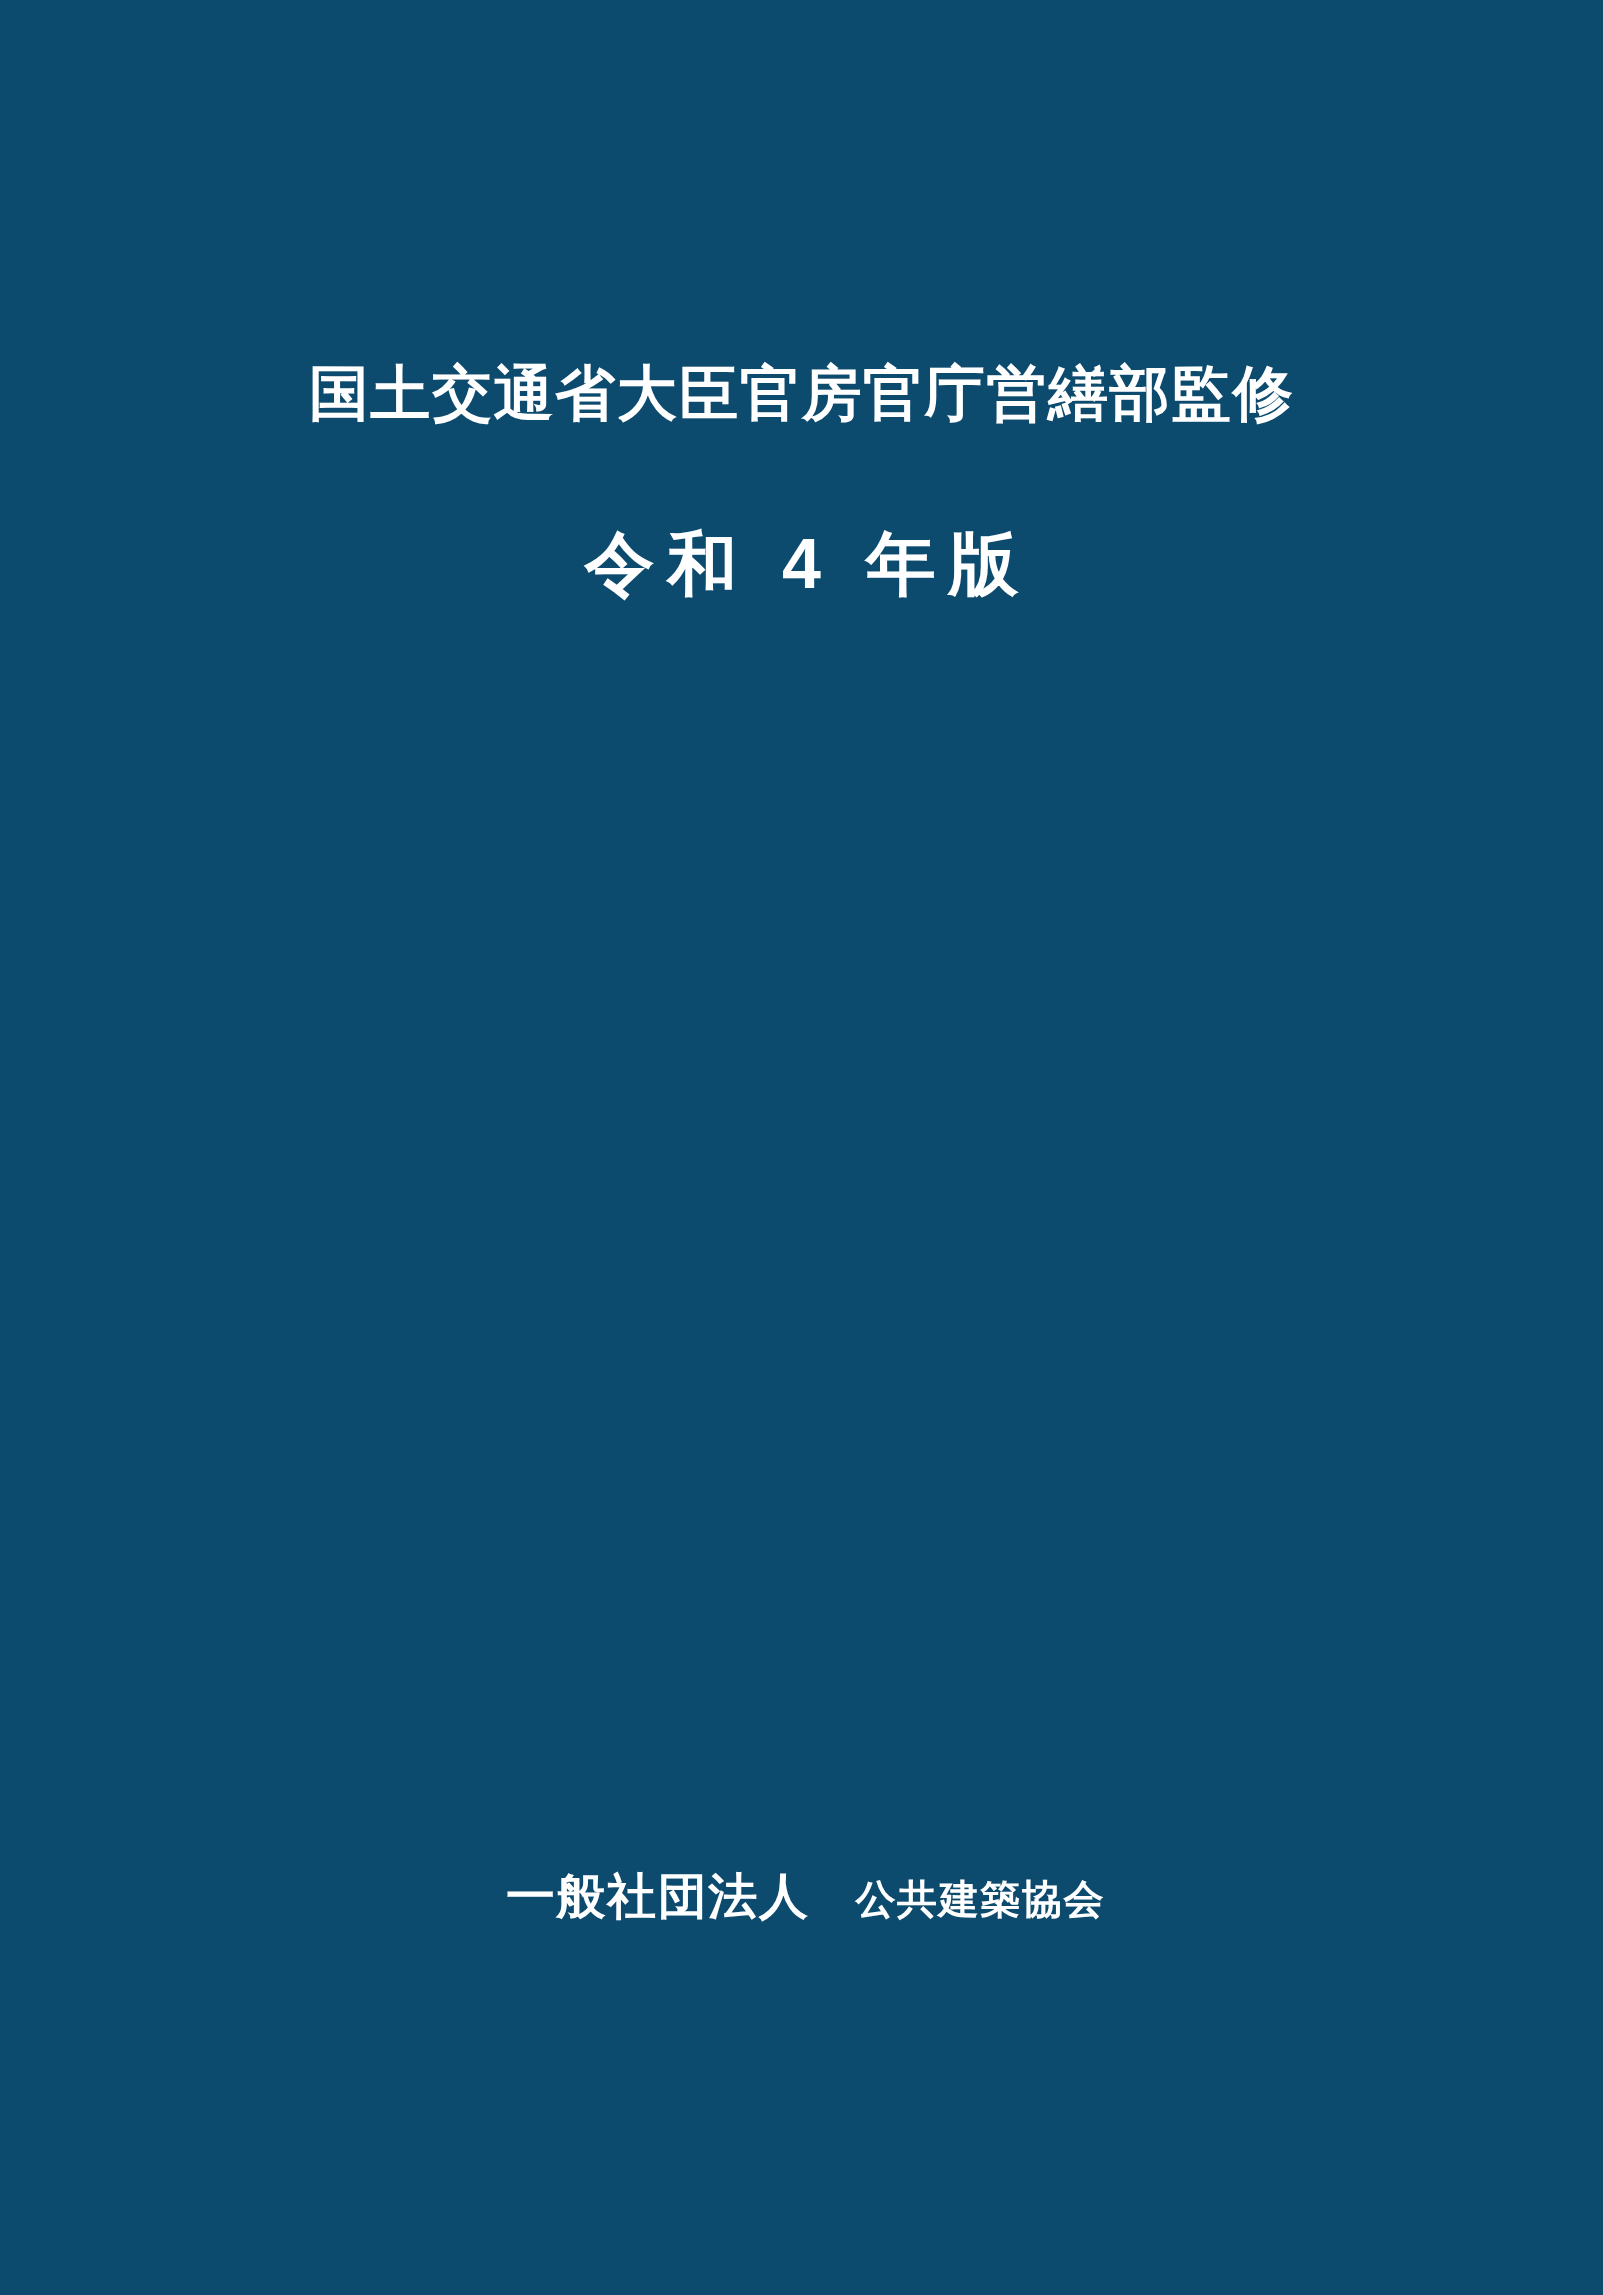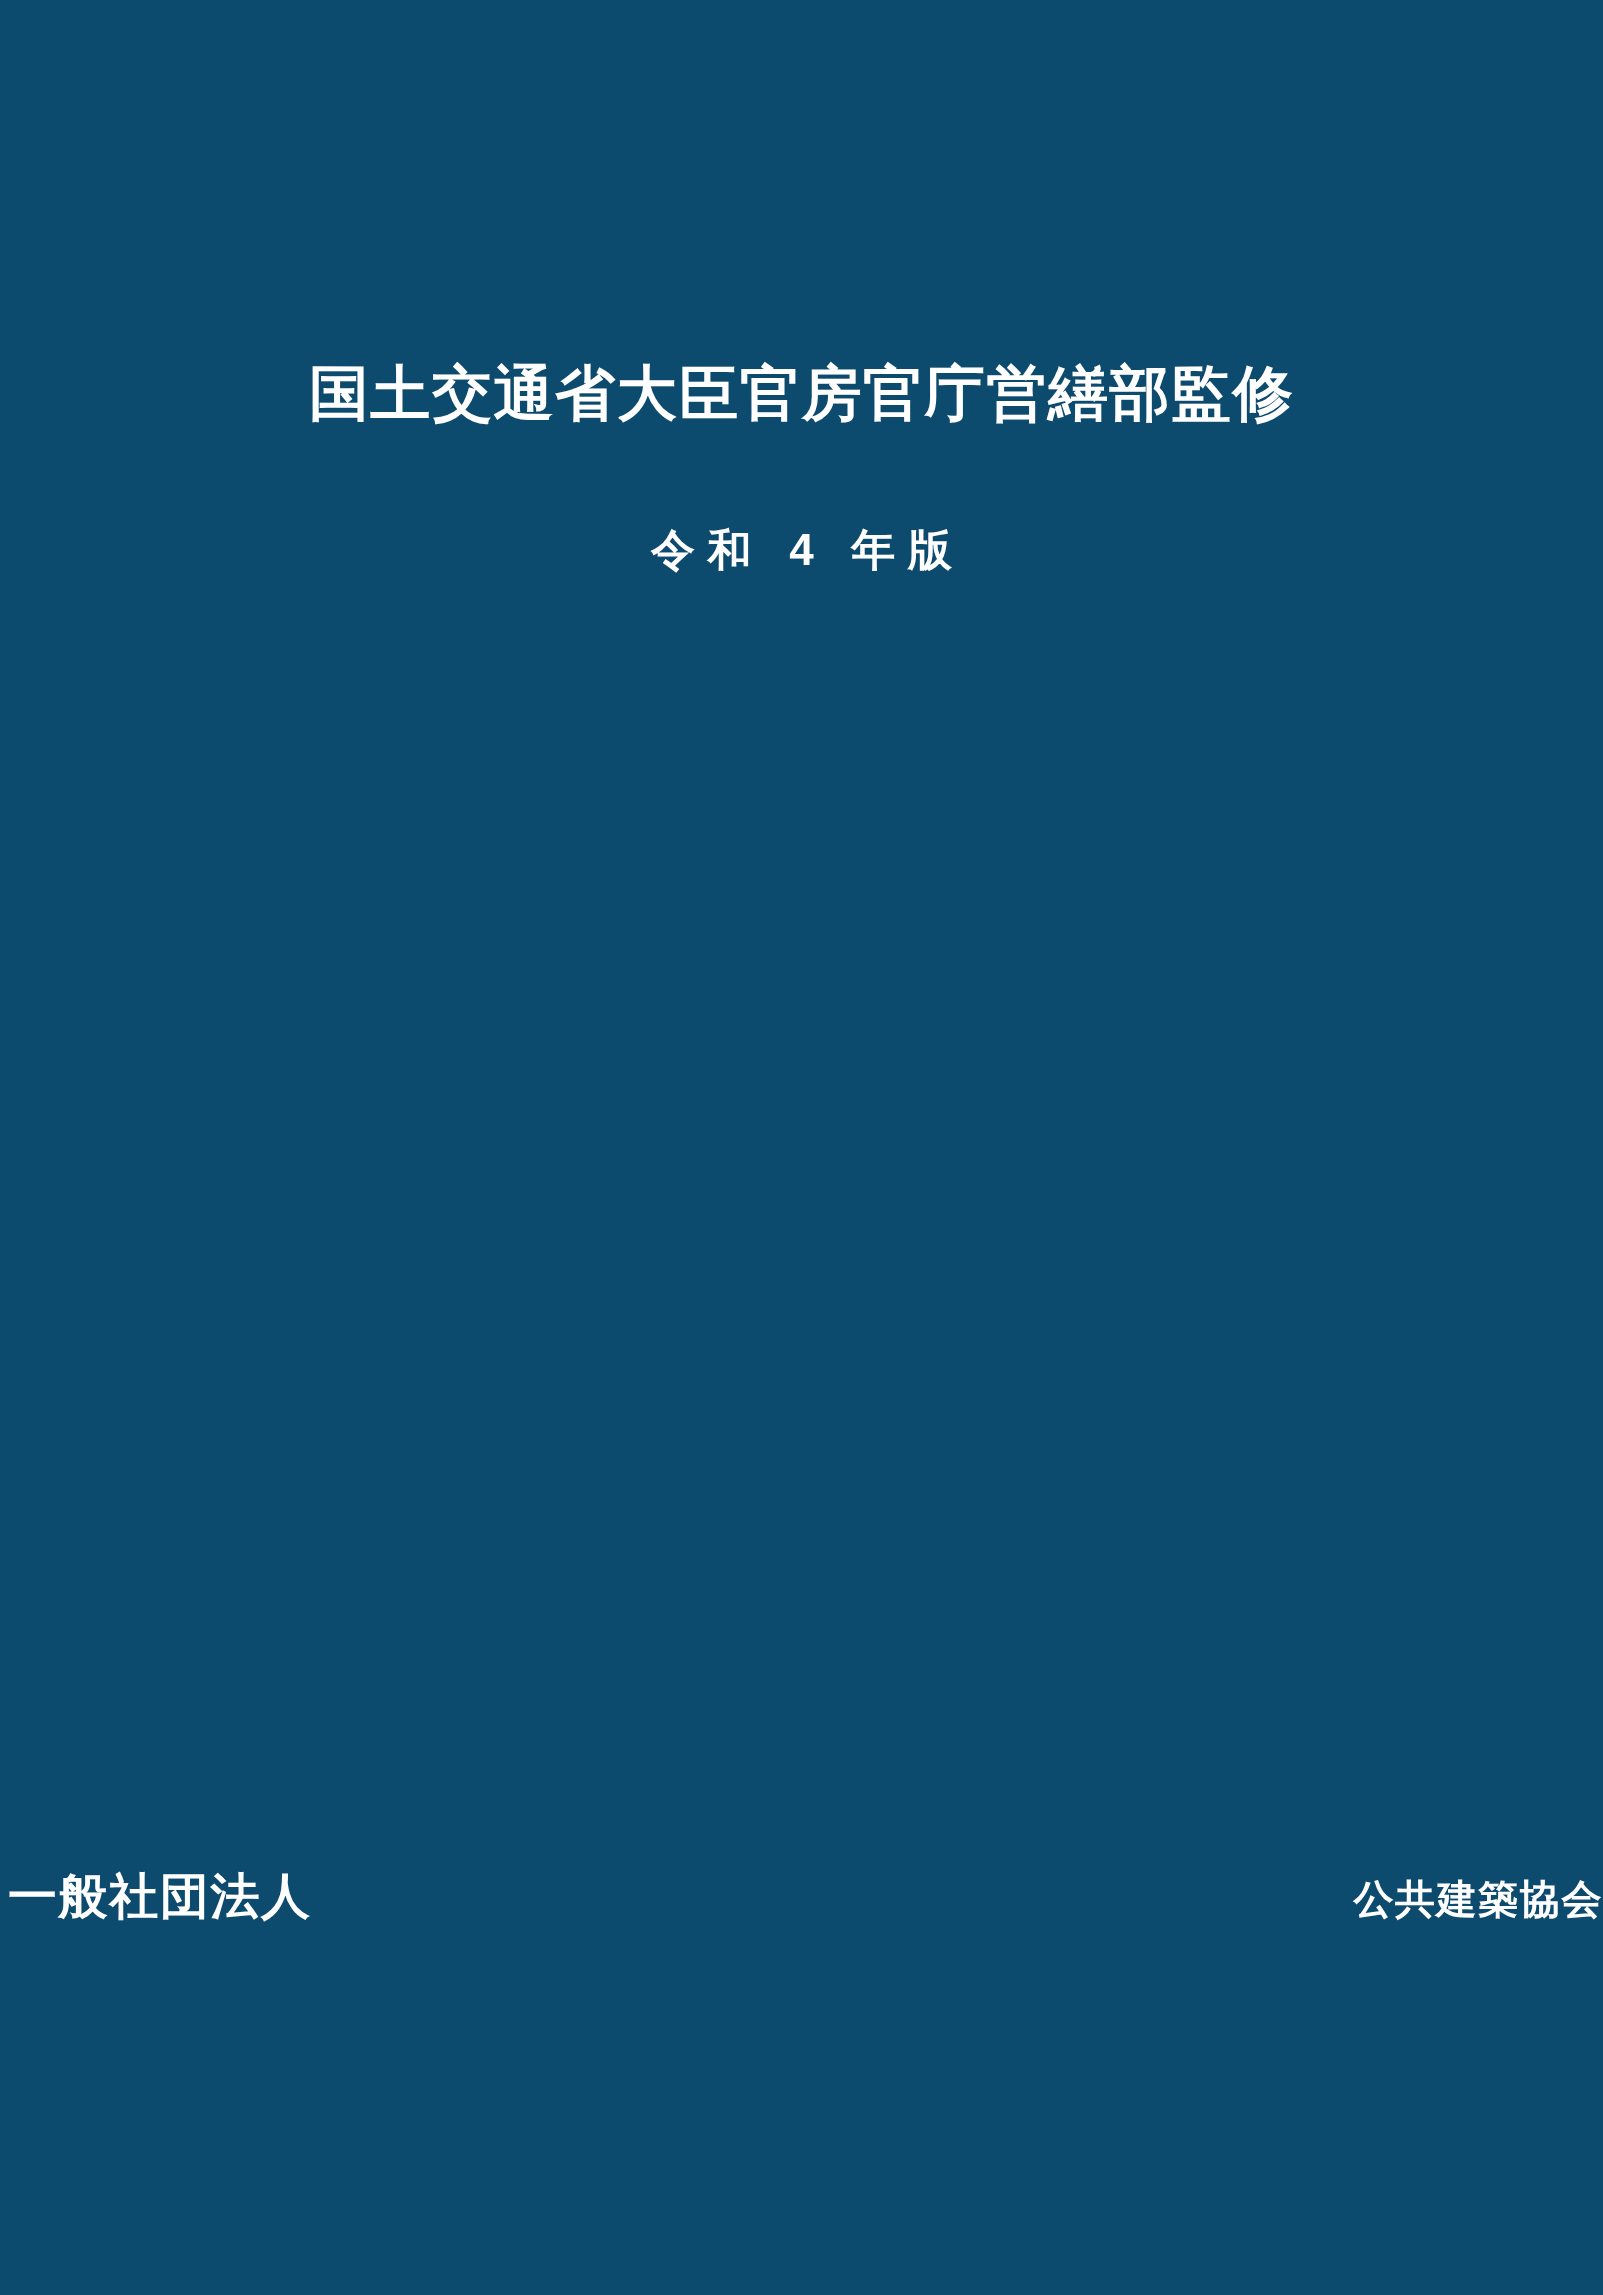--- a/index.html
+++ b/index.html
@@ -42,34 +42,34 @@
     color: #ffffff;
     font-size: 121px;
     font-weight: bold;
     letter-spacing: 3.2px;
     line-height: 1.1;
     white-space: nowrap;
   }
   .edition {
     margin-top: 99px;
     color: #ffffff;
-    font-size: 44px;
+    font-size: 70px;
     font-weight: bold;
     letter-spacing: 12.7px;
     line-height: 1.1;
     white-space: nowrap;
     padding-left: 12.7px;
   }
   .publisher-row {
     position: absolute;
     left: 0;
     right: 0;
     top: 1864px;
     display: flex;
-    justify-content: space-between;
+    justify-content: center;
     align-items: baseline;
     color: #ffffff;
     white-space: nowrap;
     padding-left: 8px;
   }
   .publisher-prefix {
     font-size: 49px;
     font-weight: bold;
     letter-spacing: 1.6px;
   }

